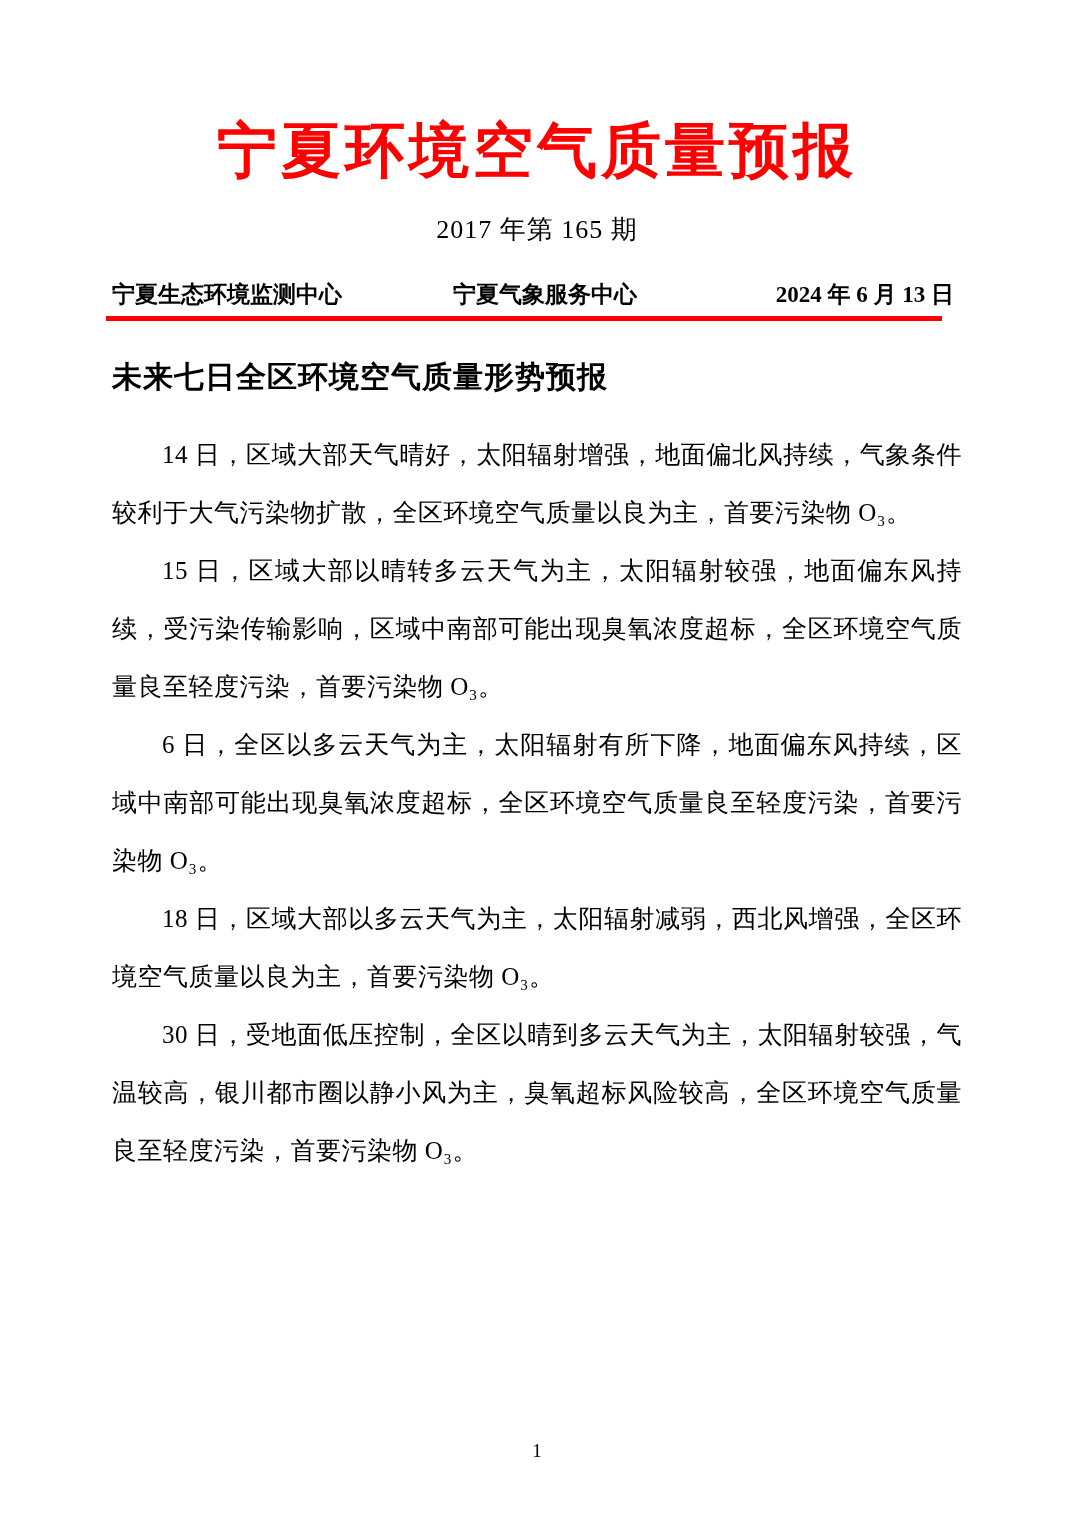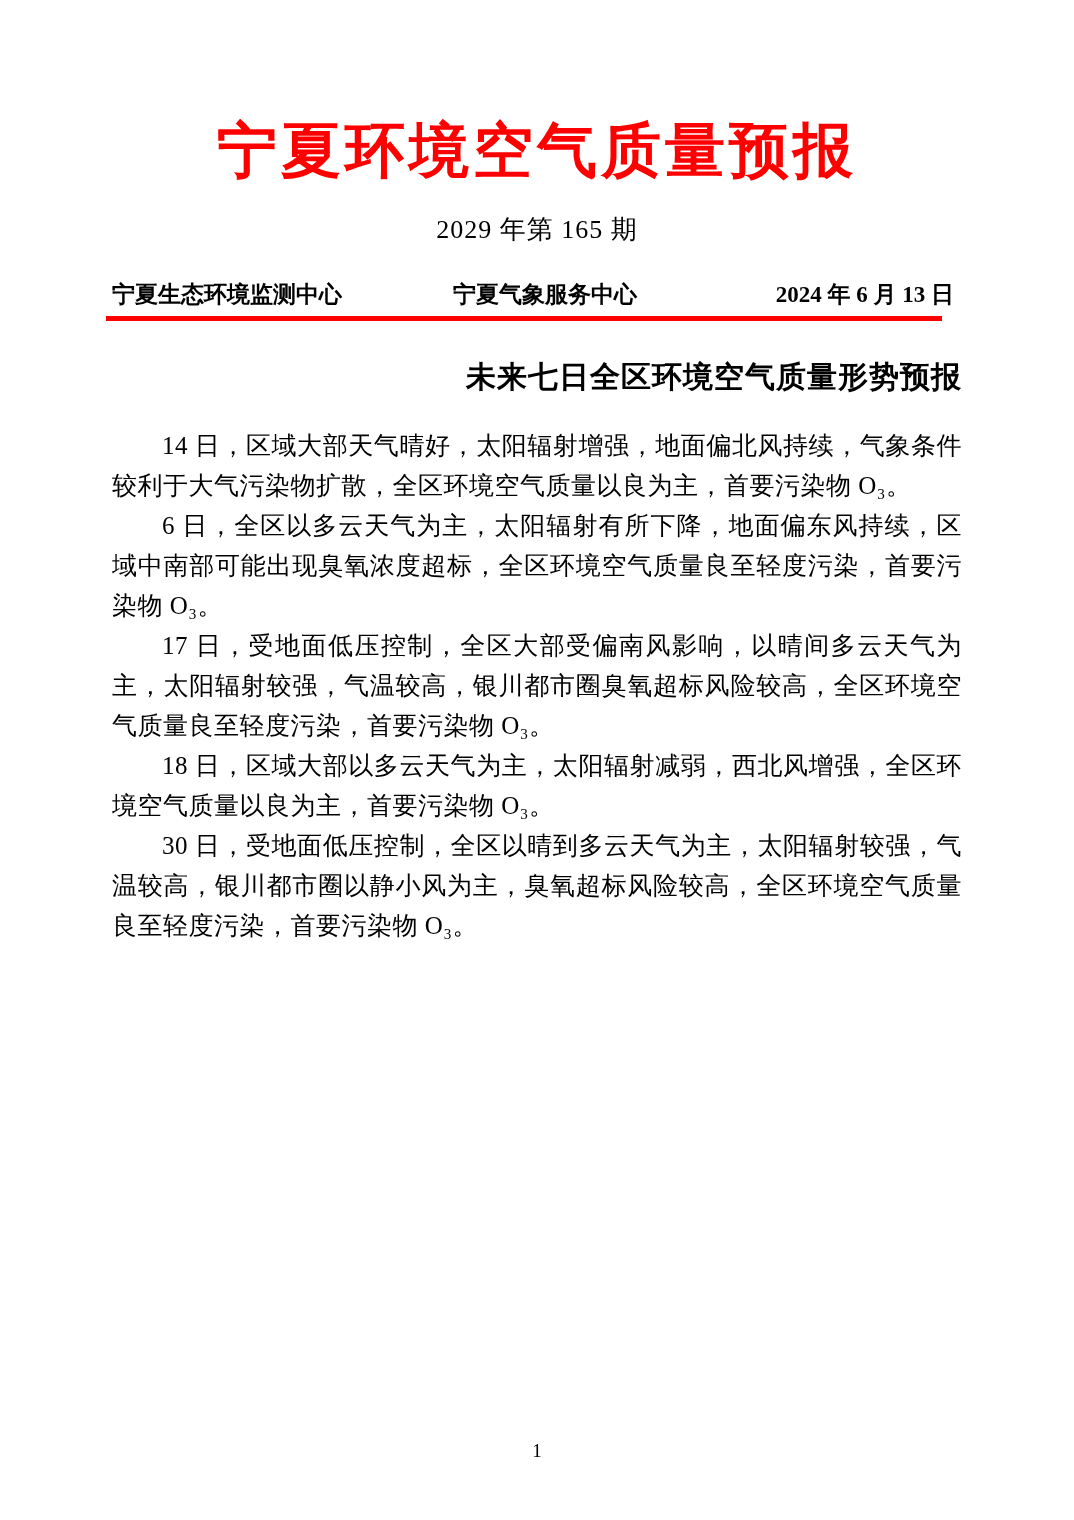--- a/index.html
+++ b/index.html
@@ -51,32 +51,32 @@
   .org-row .org-date   { text-align: right; margin-left: 28px; }
   .red-rule {
     height: 5px;
     background: #fe0000;
     border: none;
     margin-top: 6px;
     width: 836px;
     margin-left: -6px;
   }
   .section-title {
-    text-align: right;
+    text-align: left;
     font-size: 30px;
     font-weight: bold;
     margin-top: 36px;
     letter-spacing: 1px;
   }
   .body-text {
     margin-top: 28px;
   }
   .body-text p {
     font-size: 25px;
-    line-height: 40px;
+    line-height: 58px;
     text-align: justify;
     text-indent: 2em;
     letter-spacing: 0.5px;
   }
   .page-number {
     position: absolute;
     bottom: 58px;
     left: 0;
     width: 100%;
     text-align: center;
@@ -84,36 +84,36 @@
   }
 </style>
 </head>
 <body>
 
 <div class="page">
   <div class="content">
 
     <h1 class="doc-title">宁夏环境空气质量预报</h1>
 
-    <div class="issue-line">2029 年第 165 期</div>
+    <div class="issue-line">2017 年第 165 期</div>
 
     <div class="org-row">
       <span class="org-left">宁夏生态环境监测中心</span>
       <span class="org-center">宁夏气象服务中心</span>
       <span class="org-date">2024 年 6 月 13 日</span>
     </div>
 
     <hr class="red-rule">
 
     <h2 class="section-title">未来七日全区环境空气质量形势预报</h2>
 
     <div class="body-text">
       <p>14 日，区域大部天气晴好，太阳辐射增强，地面偏北风持续，气象条件较利于大气污染物扩散，全区环境空气质量以良为主，首要污染物 O₃。</p>
+      <p>15 日，区域大部以晴转多云天气为主，太阳辐射较强，地面偏东风持续，受污染传输影响，区域中南部可能出现臭氧浓度超标，全区环境空气质量良至轻度污染，首要污染物 O₃。</p>
       <p>6 日，全区以多云天气为主，太阳辐射有所下降，地面偏东风持续，区域中南部可能出现臭氧浓度超标，全区环境空气质量良至轻度污染，首要污染物 O₃。</p>
-      <p>17 日，受地面低压控制，全区大部受偏南风影响，以晴间多云天气为主，太阳辐射较强，气温较高，银川都市圈臭氧超标风险较高，全区环境空气质量良至轻度污染，首要污染物 O₃。</p>
       <p>18 日，区域大部以多云天气为主，太阳辐射减弱，西北风增强，全区环境空气质量以良为主，首要污染物 O₃。</p>
       <p>30 日，受地面低压控制，全区以晴到多云天气为主，太阳辐射较强，气温较高，银川都市圈以静小风为主，臭氧超标风险较高，全区环境空气质量良至轻度污染，首要污染物 O₃。</p>
     </div>
 
   </div>
 
   <div class="page-number">1</div>
 </div>
 
 </body></html>

